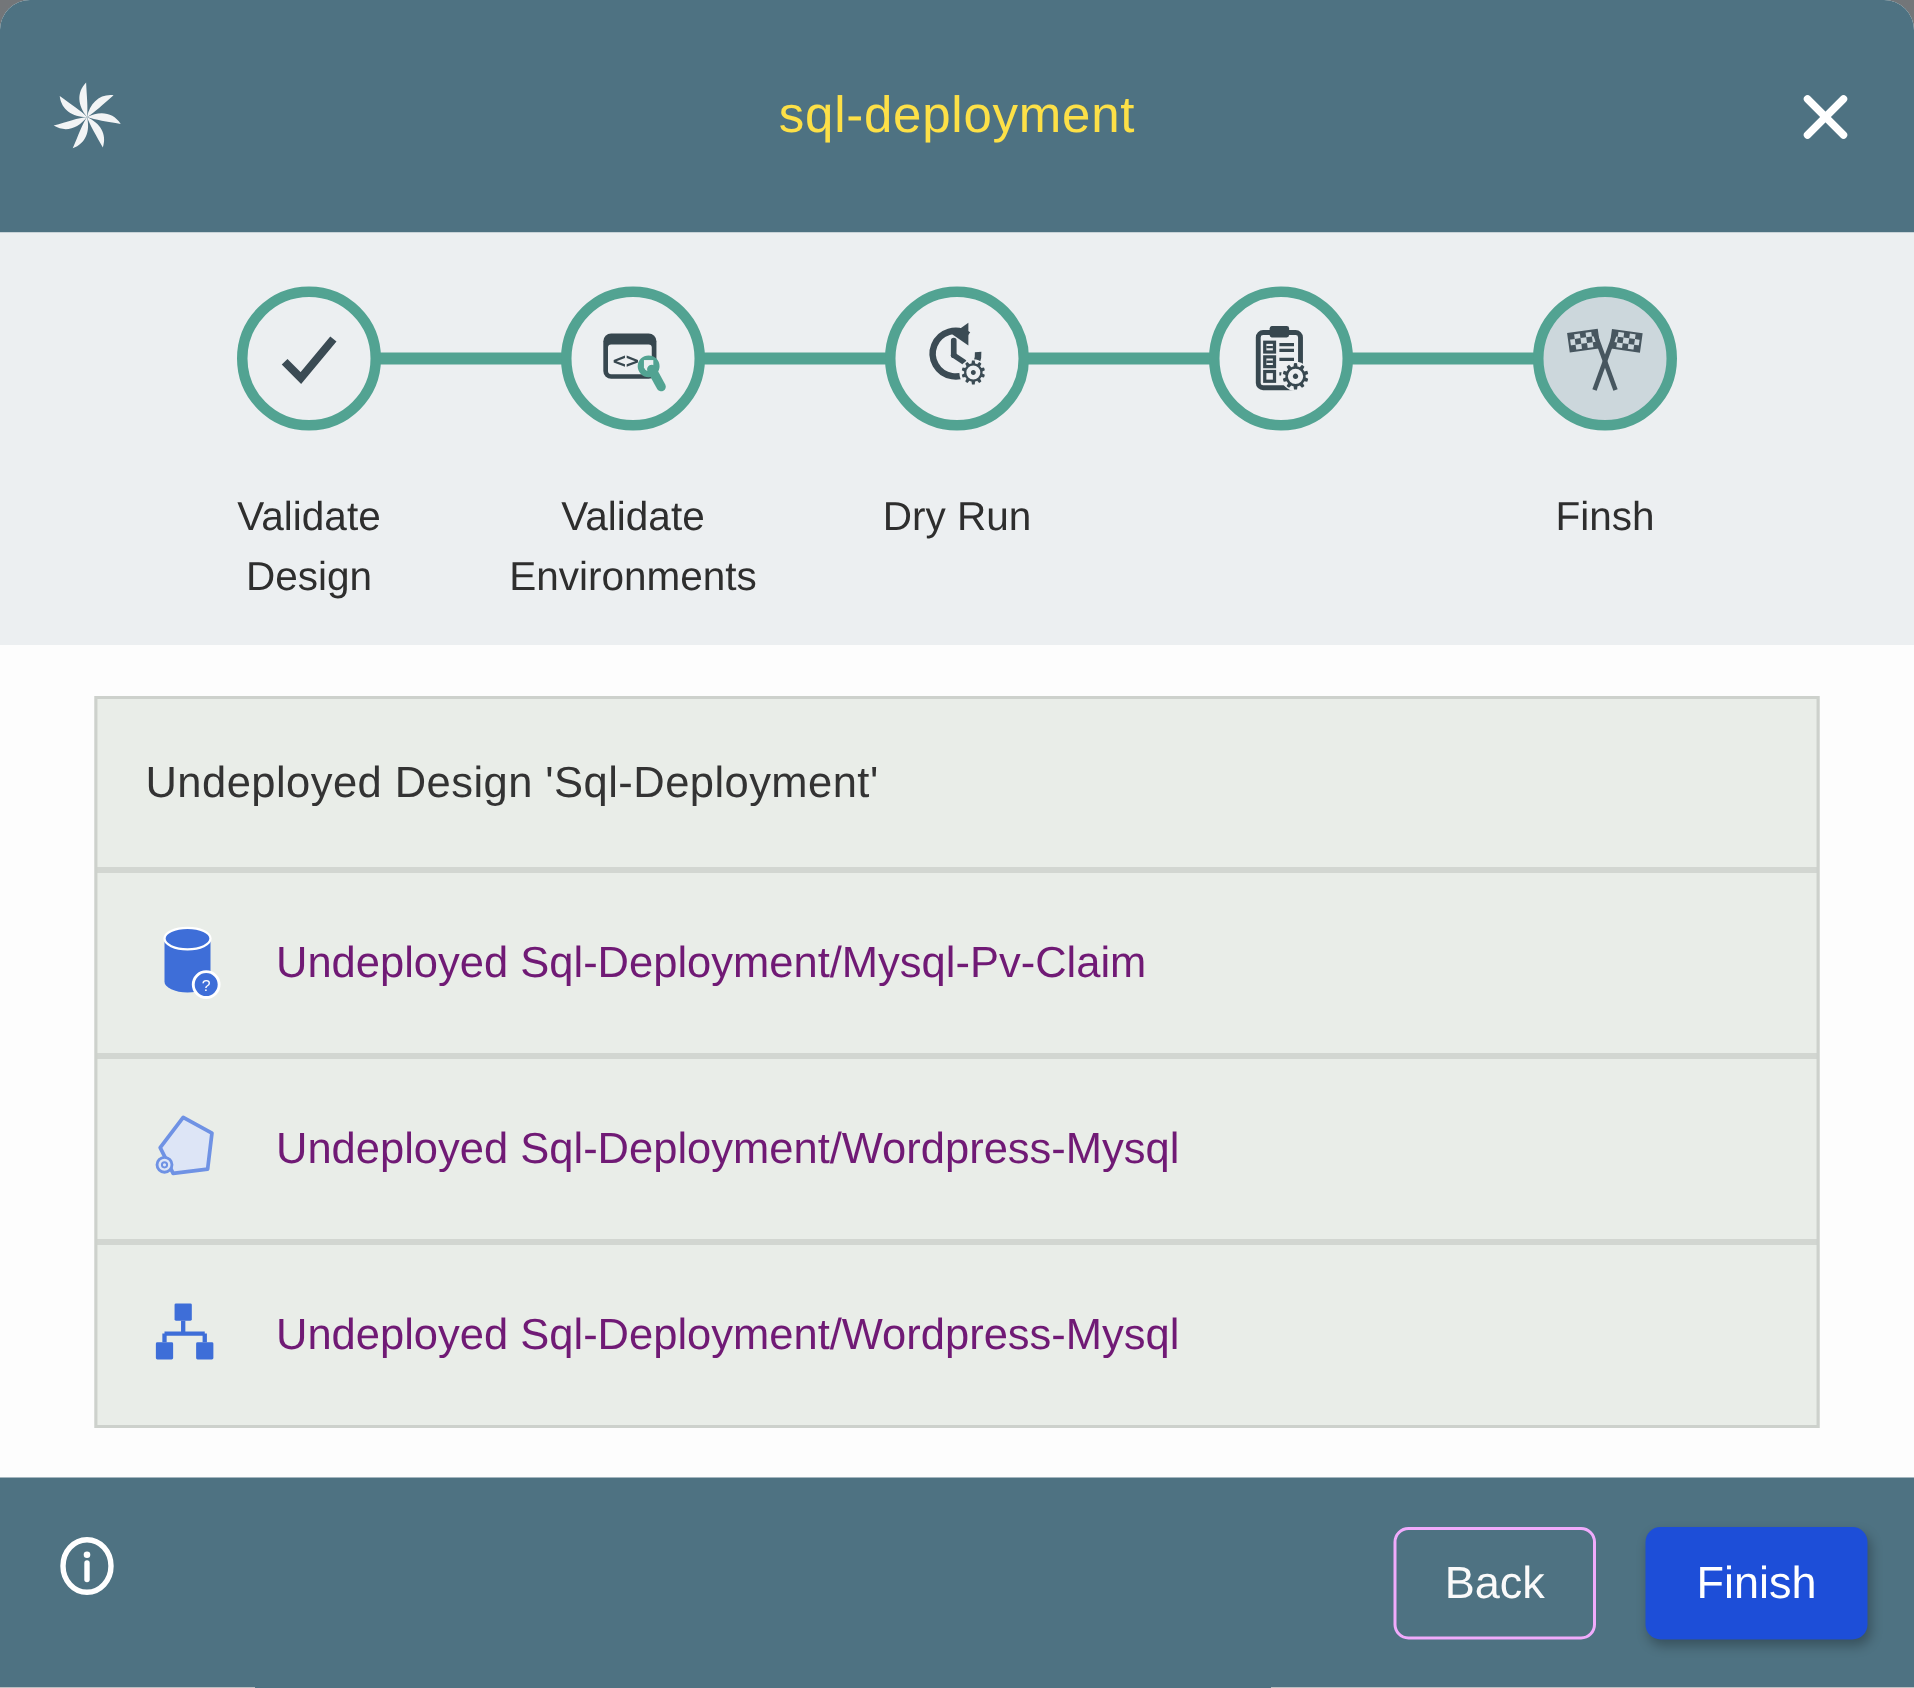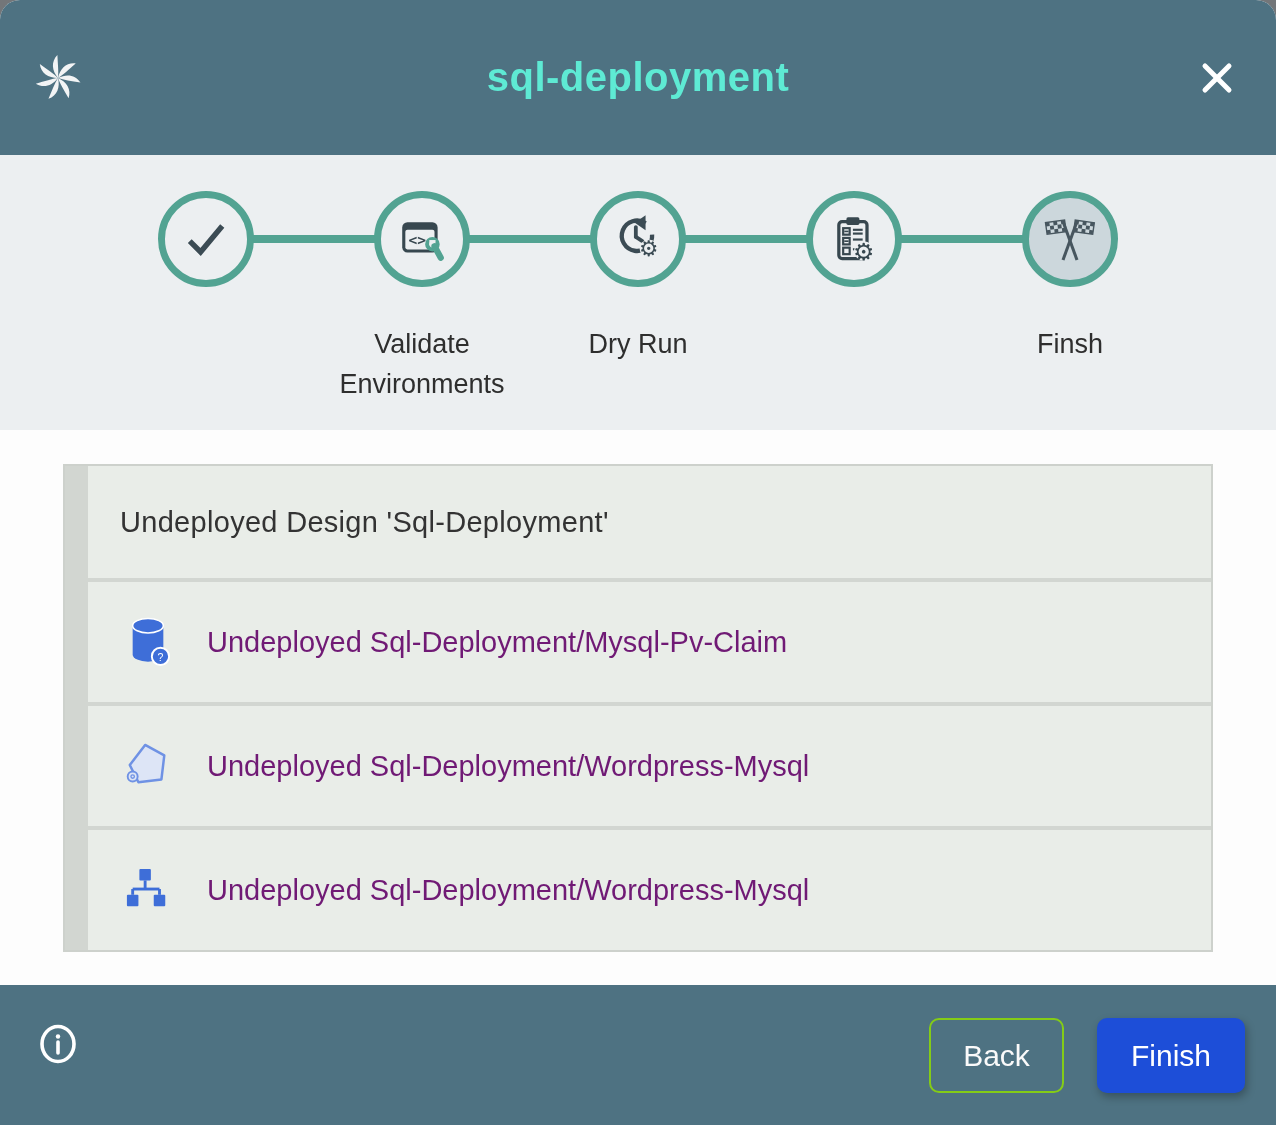--- a/index.html
+++ b/index.html
@@ -18,21 +18,21 @@
 
   
   .header {
     height:155px; flex:0 0 155px;
     background:#4e7282;
     position:relative;
     display:flex; align-items:center; justify-content:center;
   }
   .logo { position:absolute; left:33px; top:53px; width:50px; height:50px; }
   .title {
-    color:#5eead4; font-size:40px; font-weight:700; letter-spacing:.5px;
+    color:#fde047; font-size:34px; font-weight:400; letter-spacing:.5px;
   }
   .close-btn {
     position:absolute; right:38px; top:57px; width:42px; height:42px;
     display:flex; align-items:center; justify-content:center; cursor:pointer;
   }
 
   
   .stepper-band {
     height:275px; flex:0 0 275px;
     background:#eceff1; position:relative;
@@ -55,21 +55,21 @@
   .step-circle.filled { background:#ccd7dc; }
   .step-label {
     margin-top:37px; max-width:170px;
     text-align:center; font-size:27px; line-height:40px; color:#2e2e2e;
   }
 
   
   .content { flex:1 1 auto; background:#fdfdfd; padding:34px 63px 0 63px; }
   .undeploy-list {
     background:#d2d6d1; border:2px solid #cdd1cc;
-    display:flex; flex-direction:column; gap:4px;padding-left:23px;
+    display:flex; flex-direction:column; gap:4px;
   }
   .list-row {
     background:#e9ede8; display:flex; align-items:center;
     padding-left:32px;
   }
   .list-row.header-row { height:112px; }
   .list-row.item-row { height:120px; }
   .row-icon { width:46px; height:56px; margin-left:5px; margin-right:36px;
     display:flex; align-items:center; justify-content:center; }
   .row-text { font-size:29px; color:#701a75; }
@@ -82,21 +82,21 @@
     display:flex; align-items:center; position:relative;
   }
   .info-btn { position:absolute; left:38px; top:38px; width:40px; height:42px; cursor:pointer; }
   .footer-buttons { position:absolute; right:31px; top:33px; display:flex; gap:33px; }
   .btn {
     height:75px; border-radius:10px; font-size:30px;
     display:flex; align-items:center; justify-content:center;
     font-family:"Liberation Sans", sans-serif; cursor:pointer;
   }
   .btn-back {
-    width:135px; background:transparent; border:2px solid #84cc16; color:#fafafa;
+    width:135px; background:transparent; border:2px solid #f0abfc; color:#fafafa;
   }
   .btn-finish {
     width:148px; background:#1d4ed8; border:none; color:#ffffff;
     box-shadow:2px 4px 8px rgba(0,0,0,.28);
   }
 </style>
 </head>
 <body>
 
 <div class="dialog">
@@ -129,20 +129,21 @@
   <div class="stepper-band">
     <div class="connector-bar"></div>
     <div class="steps">
 
       <div class="step">
         <div class="step-circle">
           <svg viewBox="0 0 48 48" width="52" height="52">
             <polyline points="9,26 19,36 39,12" fill="none" stroke="#3b4b54" stroke-width="5"></polyline>
           </svg>
         </div>
+        <div class="step-label">Validate Design</div>
       </div>
 
       <div class="step">
         <div class="step-circle">
           <svg viewBox="0 0 48 48" width="50" height="50">
             <rect x="5" y="8" width="34" height="29" rx="5" fill="#37474f"></rect>
             <rect x="8" y="15" width="28" height="19" rx="2" fill="#eceff1"></rect>
             <text x="11" y="30" font-family="DejaVu Sans Mono, monospace" font-size="14" font-weight="bold" fill="#37474f">&lt;&gt;</text>
             <g stroke="#52a392" fill="none">
               <circle cx="34" cy="29" r="5" stroke-width="4"></circle>

